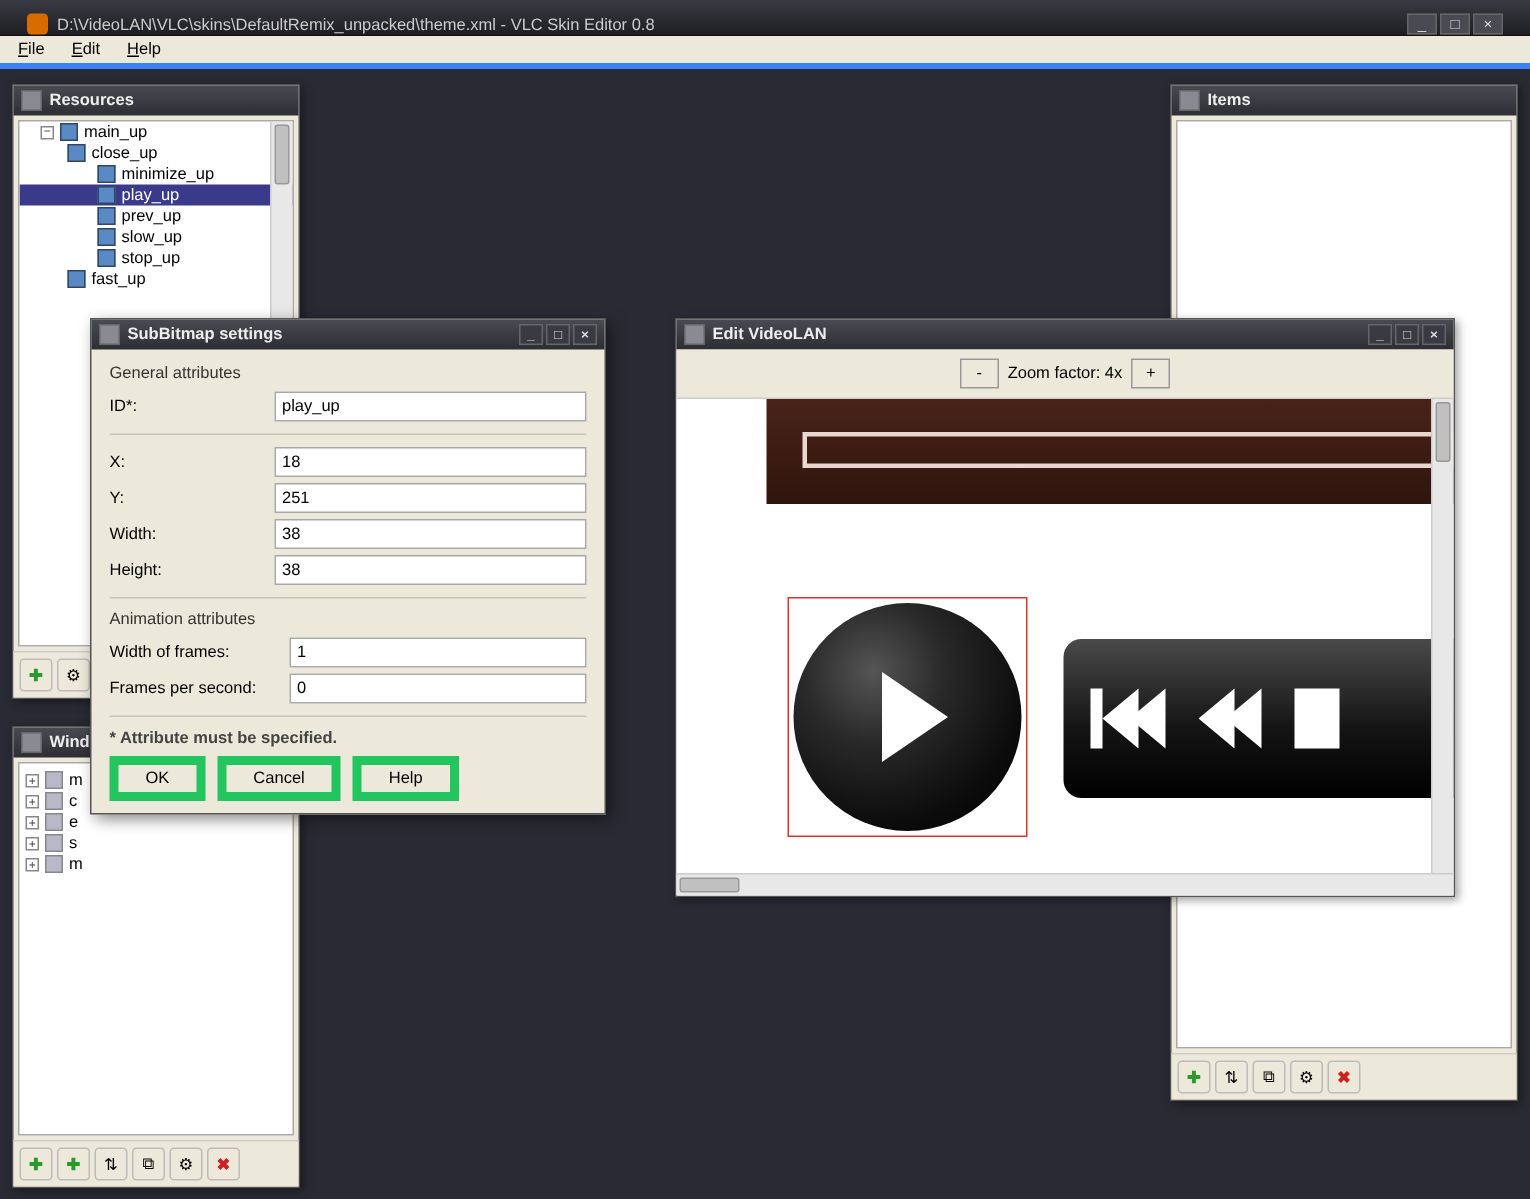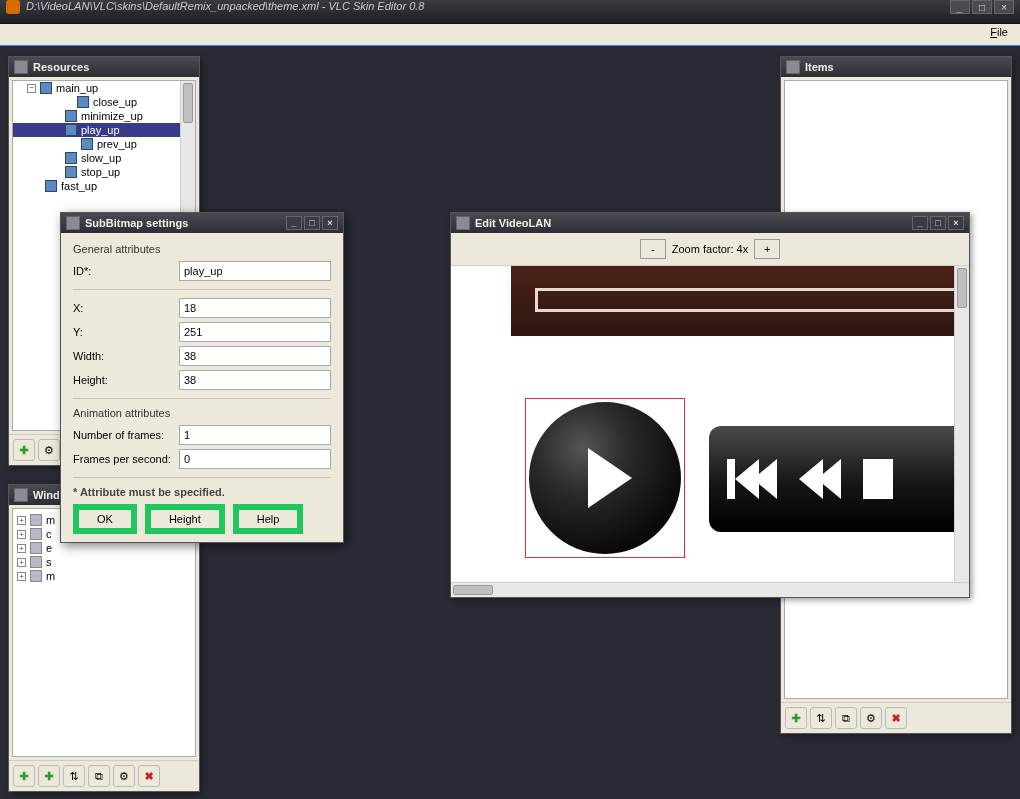--- a/index.html
+++ b/index.html
@@ -1,25 +1,25 @@
 <!DOCTYPE html>
 <html><head>
 <meta charset="utf-8">
 <style>
 * { box-sizing: border-box; margin: 0; padding: 0; font-family: Tahoma, Arial, sans-serif; font-size: 11px; }
 body { width: 1020px; height: 799px; background: #2a2a35; overflow: hidden; position: relative; }
 
 
-.titlebar { height: 24px; background: linear-gradient(#3a3a42,#1e1e24); color: #ccc; display: flex; align-items: flex-start; padding: 0 6px; border-bottom: 1px solid #111; font-style: italic; }
+.titlebar { height: 24px; background: linear-gradient(#3a3a42,#1e1e24); color: #ccc; display: flex; align-items: flex-end; padding: 0 18px; border-bottom: 1px solid #111; }
 .titlebar .icon { width: 14px; height: 14px; background: #d96c00; border-radius: 3px; margin-right: 6px; }
 .titlebar .title { flex: 1; white-space: nowrap; overflow: hidden; }
 .titlebar .winbtns { display: flex; gap: 2px; }
 .titlebar .winbtn { width: 20px; height: 14px; background: #4a4a52; border: 1px solid #666; color: #ddd; display: flex; align-items: center; justify-content: center; cursor: pointer; font-size: 10px; }
 
-.menubar { height: 22px; background: #ece9da; display: flex; align-items: flex-end; padding: 0 4px; gap: 2px; border-bottom: 1px solid #3b82f6; flex-direction: column; }
+.menubar { height: 22px; background: #ece9da; display: flex; align-items: center; padding: 0 4px; gap: 2px; border-bottom: 4px solid #3b82f6; }
 .menubar .item { padding: 2px 8px; cursor: pointer; }
 .menubar .item u { text-decoration: underline; }
 
 .workspace { position: absolute; top: 46px; left: 0; right: 0; bottom: 0; background: #2a2a35; }
 
 
 .panel { position: absolute; background: #ece9da; border: 1px solid #555; box-shadow: 2px 2px 6px rgba(0,0,0,0.4); display: flex; flex-direction: column; }
 .phead { height: 20px; background: linear-gradient(#4a4a52,#2d2d34); color: #eee; display: flex; align-items: center; padding: 0 5px; font-weight: bold; gap: 5px; }
 .phead .picon { width: 14px; height: 14px; background: #8a8a92; border: 1px solid #666; }
 .phead .ptitle { flex: 1; }
@@ -104,33 +104,33 @@
     <div class="phead">
       <div class="picon"></div>
       <div class="ptitle">Resources</div>
     </div>
     <div class="treearea">
       <div class="treerow">
         <span class="exp">−</span>
         <span class="ticon"></span>
         <span>main_up</span>
       </div>
-      <div class="treerow" style="padding-left:64px">
+      <div class="treerow" style="padding-left:32px">
         <span class="ticon"></span>
         <span>close_up</span>
       </div>
       <div class="treerow" style="padding-left:52px">
         <span class="ticon"></span>
         <span>minimize_up</span>
       </div>
       <div class="treerow sel" style="padding-left:52px">
         <span class="ticon"></span>
         <span>play_up</span>
       </div>
-      <div class="treerow" style="padding-left:68px">
+      <div class="treerow" style="padding-left:52px">
         <span class="ticon"></span>
         <span>prev_up</span>
       </div>
       <div class="treerow" style="padding-left:52px">
         <span class="ticon"></span>
         <span>slow_up</span>
       </div>
       <div class="treerow" style="padding-left:52px">
         <span class="ticon"></span>
         <span>stop_up</span>
@@ -275,21 +275,21 @@
       </div>
       <div class="hsb">
           <div class="hthumb"></div>
         </div>
       <div class="scrollbar" style="bottom:15px">
           <div class="thumb"></div>
         </div>
     </div>
   </div>
 
-  <div class="dialog" style="left:60px; top:166px; width:284px;">
+  <div class="dialog" style="left:60px; top:166px; width:344px;">
     <div class="phead">
       <div class="picon"></div>
       <div class="ptitle">SubBitmap settings</div>
       <div class="pbtns">
         <div class="pbtn">_</div>
         <div class="pbtn">□</div>
         <div class="pbtn">×</div>
       </div>
     </div>
     <div class="dbody">
@@ -311,30 +311,30 @@
         <label>Width:</label>
         <input type="text" value="38" style="">
       </div>
       <div class="frow">
         <label>Height:</label>
         <input type="text" value="38" style="">
       </div>
       <div class="sep"></div>
       <div class="secthead">Animation attributes</div>
       <div class="frow">
-        <label style="width:120px">Number of frames:</label>
+        <label style="width:120px">Width of frames:</label>
         <input type="text" value="1" style="">
       </div>
       <div class="frow">
         <label style="width:120px">Frames per second:</label>
         <input type="text" value="0" style="">
       </div>
       <div class="sep"></div>
       <div class="note">* Attribute must be specified.</div>
       <div class="btnrow">
         <button class="btn">OK</button>
-        <button class="btn">Height</button>
+        <button class="btn">Cancel</button>
         <button class="btn">Help</button>
       </div>
     </div>
   </div>
 
 </div>
 
 </body></html>

